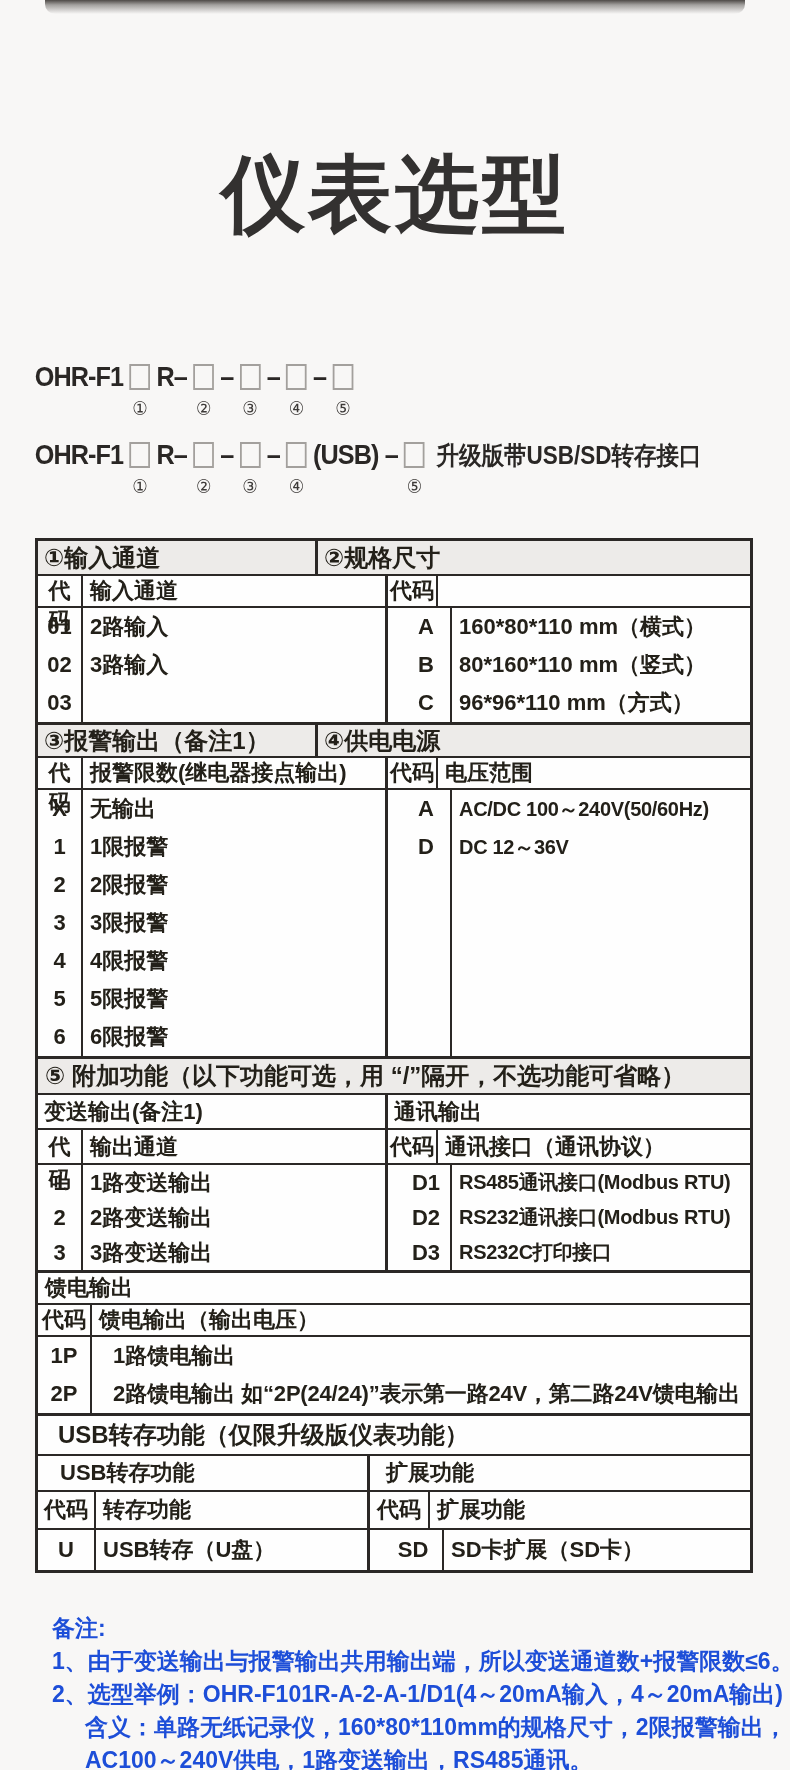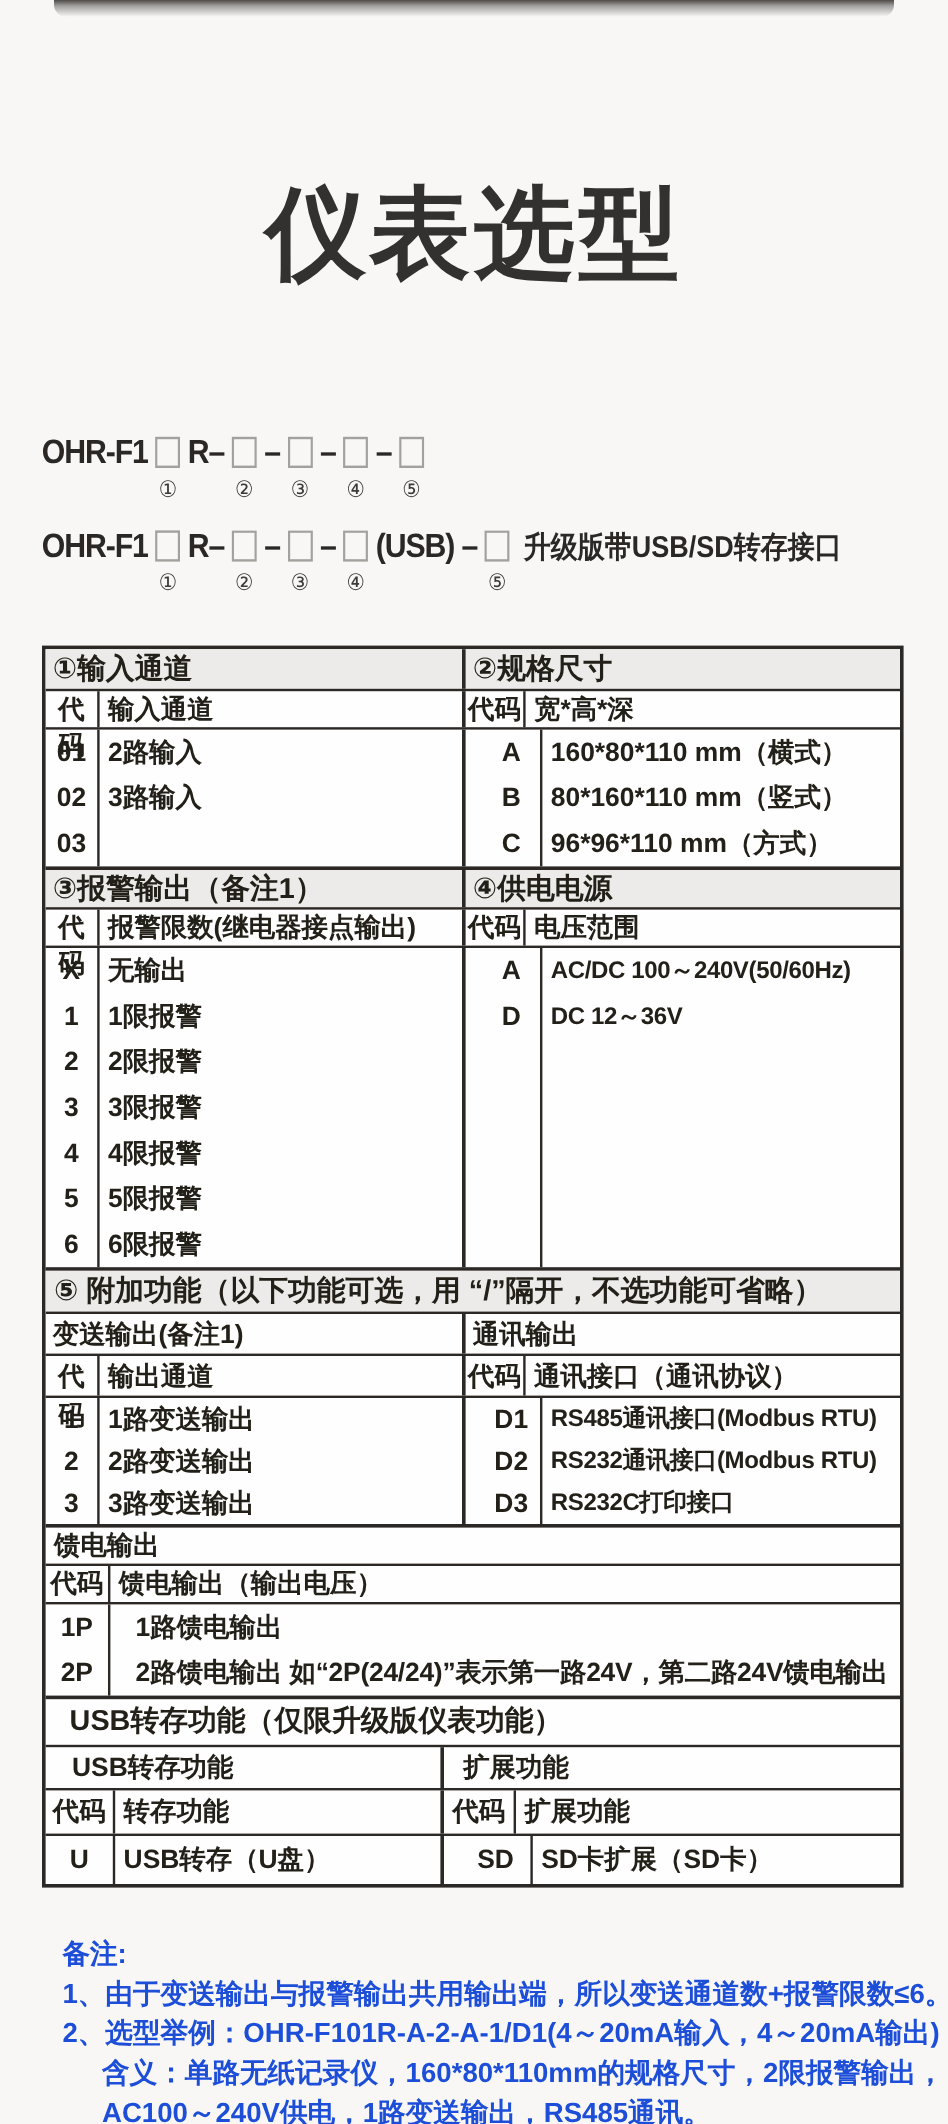--- a/index.html
+++ b/index.html
@@ -64,21 +64,21 @@
     font-size:22px;font-weight:700;color:#232019;
   }
   .sec + .sec{border-top:3px solid var(--ln);}
   .gray{background:var(--gray);}
   .flexrow{display:flex;}
   .hdr-row,.sub-row,.colhdr-row,.banner-row{border-bottom:2px solid var(--ln);display:flex;}
   .banner-row{display:block;white-space:nowrap;}
   .half-l{width:350px;border-right:3px solid var(--ln);}
   .half-r{flex:1;}
   .s5 .half-l{width:332px;}
-  .hdr-l{width:350px;border-right:3px solid var(--ln);padding-left:6px;font-size:24px;white-space:nowrap;}
+  .hdr-l{width:280px;border-right:3px solid var(--ln);padding-left:6px;font-size:24px;white-space:nowrap;}
   .hdr-r{flex:1;padding-left:6px;font-size:24px;white-space:nowrap;}
   .codehead,.codecol{border-right:2px solid var(--ln);}
   .codehead{text-align:center;}
   .deschead{flex:1;padding-left:7px;white-space:nowrap;}
   .c45{width:45px;}
   .c50{width:50px;}
   .c54{width:54px;}
   .c58{width:58px;}
   .c60{width:60px;}
   .sec-body{display:flex;gap:14px;}
@@ -180,21 +180,20 @@
       <div class="hdr-l">①输入通道</div>
       <div class="hdr-r">②规格尺寸</div>
     </div>
     <div class="colhdr-row">
       <div class="half-l flexrow">
         <div class="codehead c45">代码</div>
         <div class="deschead">输入通道</div>
       </div>
       <div class="half-r flexrow">
         <div class="codehead c50">代码</div>
-        <div class="deschead">宽*高*深</div>
       </div>
     </div>
     <div class="sec-body">
       <div class="half-l">
         <div class="codecol c45">
           <div class="cell code-cell">01</div>
           <div class="cell code-cell">02</div>
           <div class="cell code-cell">03</div>
         </div>
         <div class="desccol">

